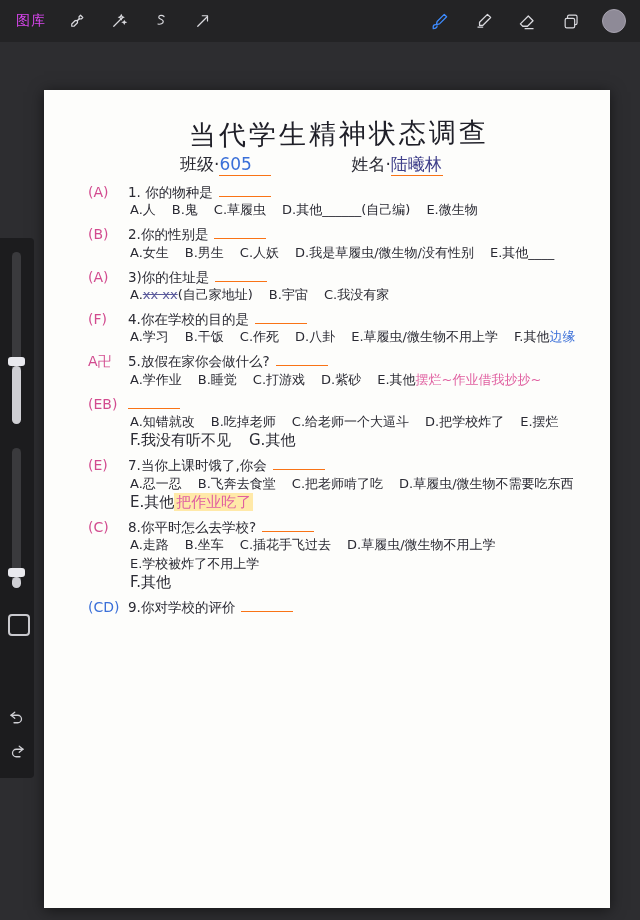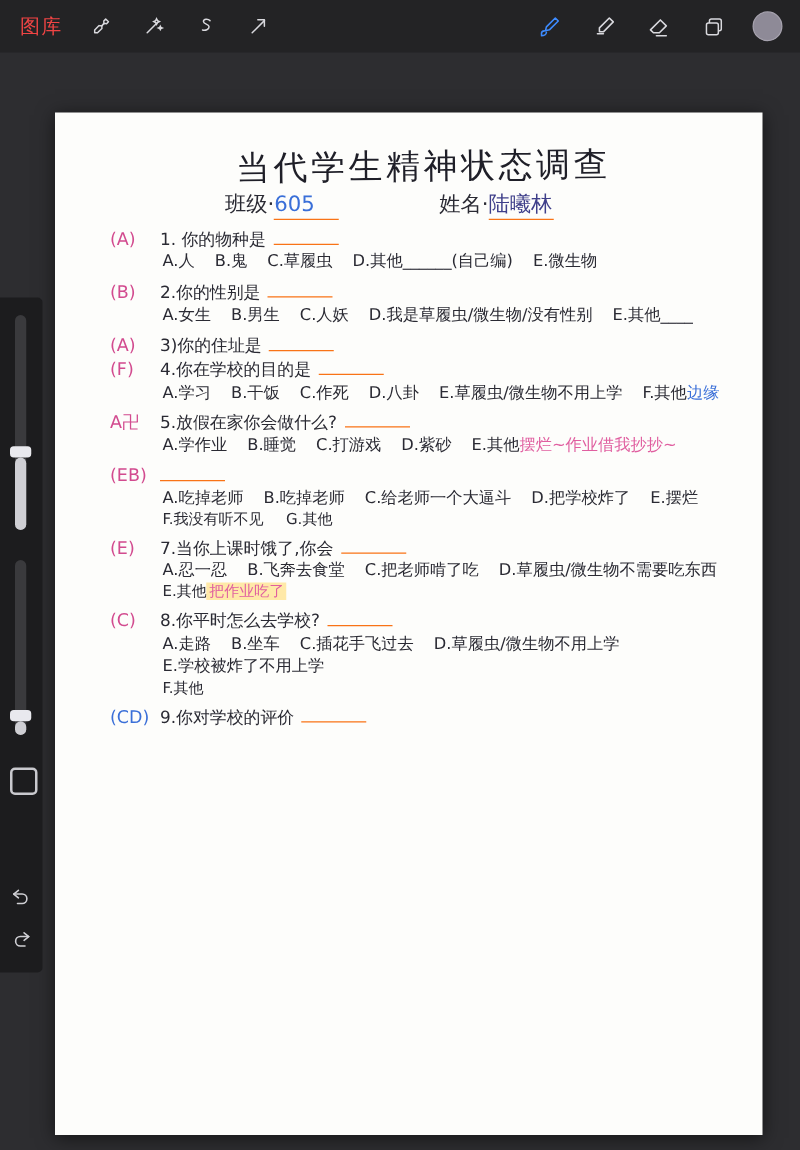--- a/index.html
+++ b/index.html
@@ -31,22 +31,22 @@
     align-items: center;
     box-sizing: border-box;
     padding: 0 14px;
   }
   .tb-left {
     display: flex;
     align-items: center;
     gap: 16px;
   }
   .gallery-btn {
-    color: #ef4444;
-    font-size: 16px;
+    color: #d946ef;
+    font-size: 14px;
     letter-spacing: 1px;
     padding: 2px 2px;
     white-space: nowrap;
   }
   .tb-icon {
     width: 26px;
     height: 26px;
     display: flex;
     align-items: center;
     justify-content: center;
@@ -216,21 +216,21 @@
   }
   .opt { white-space: nowrap; }
   .note-pink { color: #e05fa0; }
   .note-blue { color: #3a6fd8; }
   .hl {
     background: #ffe9a8;
     padding: 0 2px;
     border-radius: 0;
   }
   .opts2 {
-    font-size: 12px;
+    font-size: 15px;
     margin: -6px 0 8px 42px;
     display: flex;
     gap: 18px;
   }
 
   .scribble {
     display: inline-block;
     color: #5b5b9c;
     text-decoration: line-through;
   }
@@ -336,20 +336,25 @@
           <span class="opt">C.人妖</span>
           <span class="opt">D.我是草履虫/微生物/没有性别</span>
           <span class="opt">E.其他____</span>
         </div>
 
         <div class="q">
           <span class="mark">(A)</span>
           <span>3)你的住址是</span>
           <span class="ul"></span>
         </div>
+        <div class="opts">
+          <span class="opt"><span>A.</span><span class="scribble">xx xx</span><span>(自己家地址)</span></span>
+          <span class="opt">B.宇宙</span>
+          <span class="opt">C.我没有家</span>
+        </div>
 
         <div class="q">
           <span class="mark">(F)</span>
           <span>4.你在学校的目的是</span>
           <span class="ul"></span>
         </div>
         <div class="opts">
           <span class="opt">A.学习</span>
           <span class="opt">B.干饭</span>
           <span class="opt">C.作死</span>
@@ -369,21 +374,21 @@
           <span class="opt">C.打游戏</span>
           <span class="opt">D.紫砂</span>
           <span class="opt"><span>E.其他</span><span class="note-pink">摆烂~作业借我抄抄~</span></span>
         </div>
 
         <div class="q">
           <span class="mark">(EB)</span>
           <span class="ul"></span>
         </div>
         <div class="opts">
-          <span class="opt">A.吃掉老师</span>
+          <span class="opt">A.知错就改</span>
           <span class="opt">B.吃掉老师</span>
           <span class="opt">C.给老师一个大逼斗</span>
           <span class="opt">D.把学校炸了</span>
           <span class="opt">E.摆烂</span>
         </div>
         <div class="opts2">
           <span class="opt">F.我没有听不见</span>
           <span class="opt">G.其他</span>
         </div>
 

